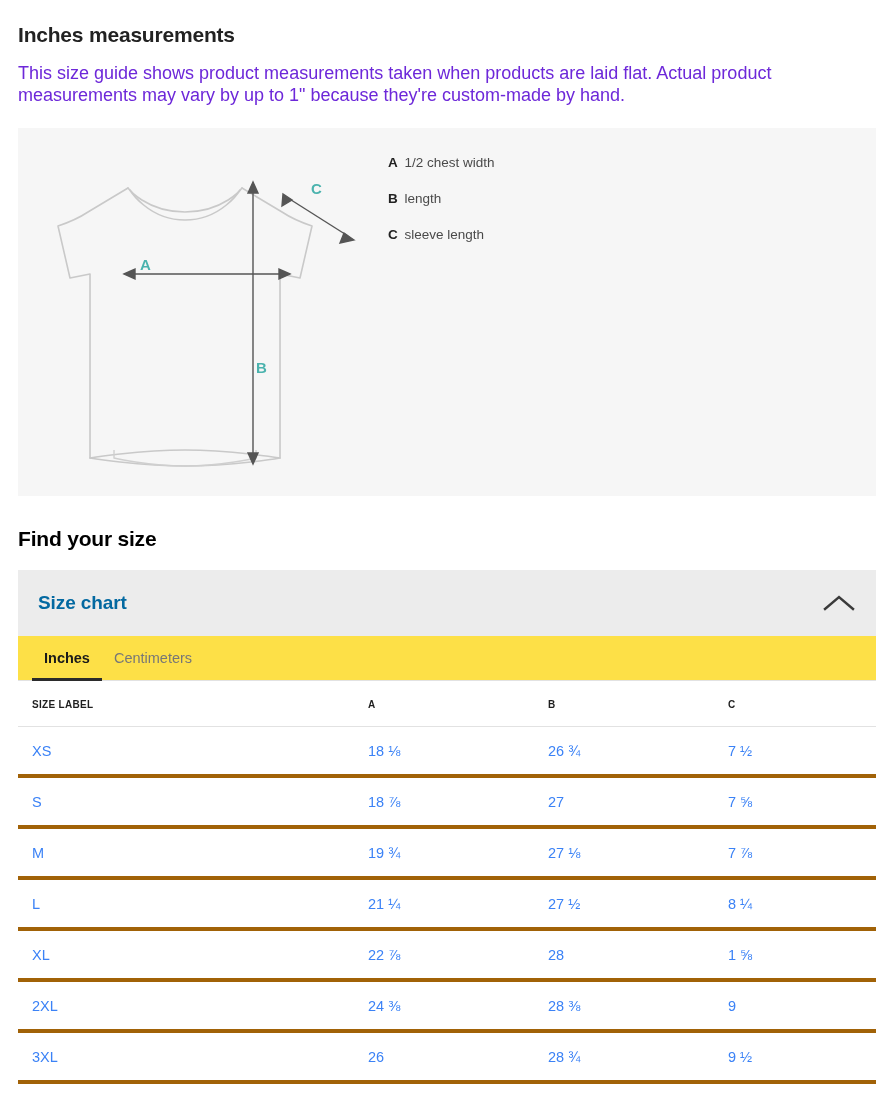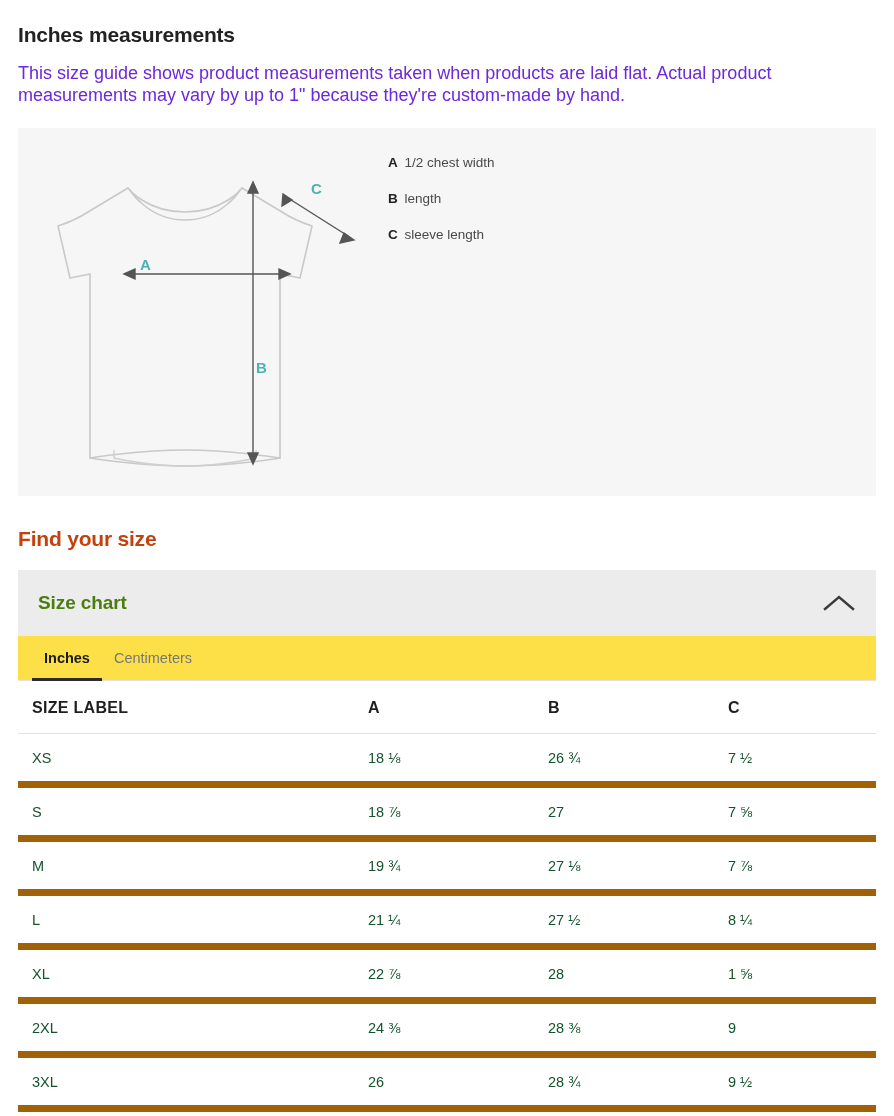--- a/index.html
+++ b/index.html
@@ -62,37 +62,37 @@
   .legend-row .key {
     font-weight: bold;
     color: #222222;
     margin-right: 3px;
   }
   
   h2.find-title {
     font-size: 21px;
     line-height: 26px;
     font-weight: bold;
-    color: #c2410c;
+    color: #000000;
     margin: 30px 0 18px 0;
     letter-spacing: -0.2px;
   }
   .accordion-header {
     background: #ececec;
     height: 66px;
     display: flex;
     align-items: center;
     justify-content: space-between;
     padding: 0 20px;
     cursor: pointer;
   }
   .accordion-header .acc-title {
     font-size: 19px;
     font-weight: bold;
-    color: #4d7c0f;
+    color: #0369a1;
     letter-spacing: -0.1px;
   }
   .chevron {
     width: 34px;
     height: 22px;
     display: block;
   }
   .tabs {
     display: flex;
     border-bottom: 1px solid #e2e2e2;
@@ -112,31 +112,31 @@
     font-weight: bold;
     border-bottom-color: #2b2b2b;
   }
   table.size-table {
     width: 100%;
     border-collapse: collapse;
     font-size: 14.5px;
   }
   table.size-table th {
     text-align: left;
-    font-size: 16px;
+    font-size: 10px;
     font-weight: bold;
     color: #1f1f1f;
     letter-spacing: 0.3px;
     padding: 18px 0 16px 0;
     border-bottom: 1px solid #e2e2e2;
   }
   table.size-table td {
     padding: 16px 0 15px 0;
-    border-bottom: 7px solid #a16207;
-    color: #14532d;
+    border-bottom: 4px solid #a16207;
+    color: #3b82f6;
     font-size: 14.5px;
   }
   table.size-table th:nth-child(1), table.size-table td:nth-child(1) { width: 350px; padding-left: 14px; }
   table.size-table th:nth-child(2), table.size-table td:nth-child(2) { width: 180px; }
   table.size-table th:nth-child(3), table.size-table td:nth-child(3) { width: 180px; }
   table.size-table th:nth-child(4), table.size-table td:nth-child(4) { width: auto; }
 </style>
 </head>
 <body>
 

